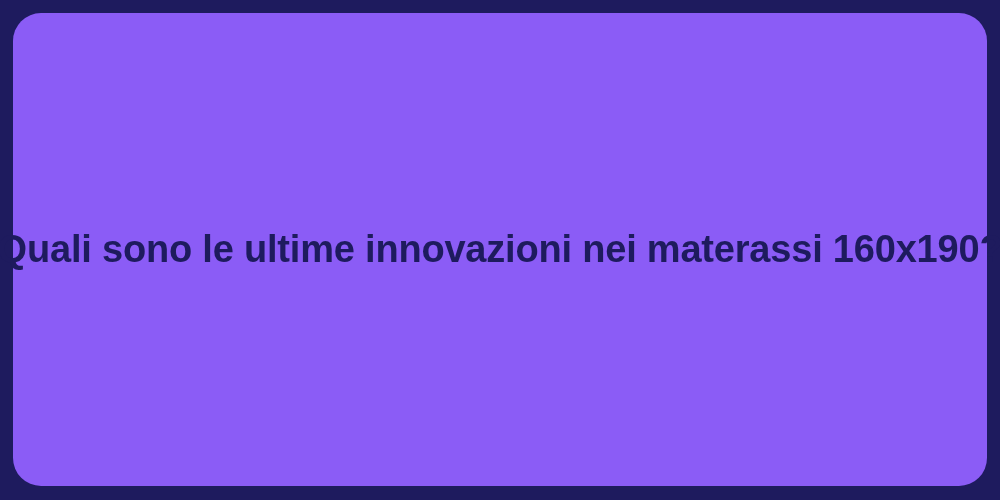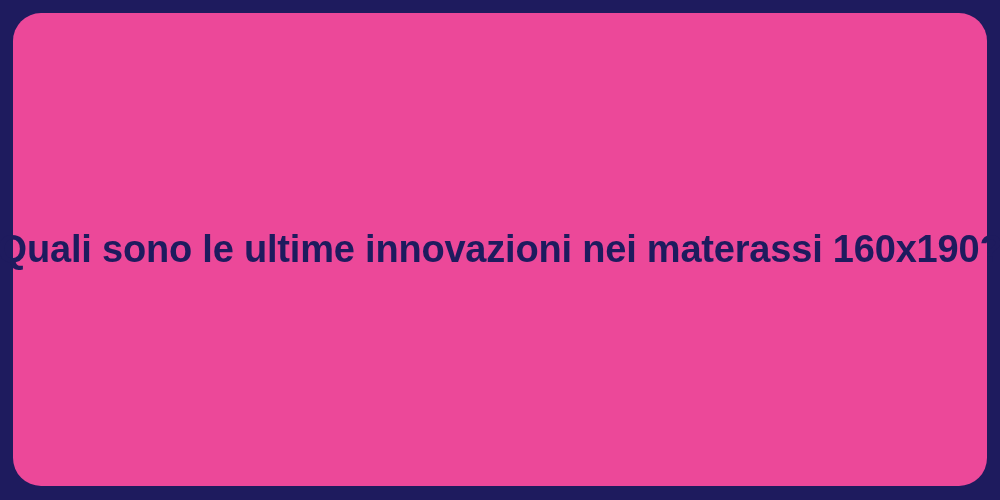--- a/index.html
+++ b/index.html
@@ -22,21 +22,21 @@
     height: 500px;
     background: #1e1b5e;
     padding: 13px 13px 14px 13px;
   }
 
   
   .card {
     box-sizing: border-box;
     width: 100%;
     height: 100%;
-    background: #ec4899;
+    background: #8b5cf6;
     border-radius: 28px;
     display: flex;
     align-items: center;
     justify-content: center;
     padding: 0 40px;
   }
 
   .headline {
     margin: 0;
     color: #1e1b5e;

